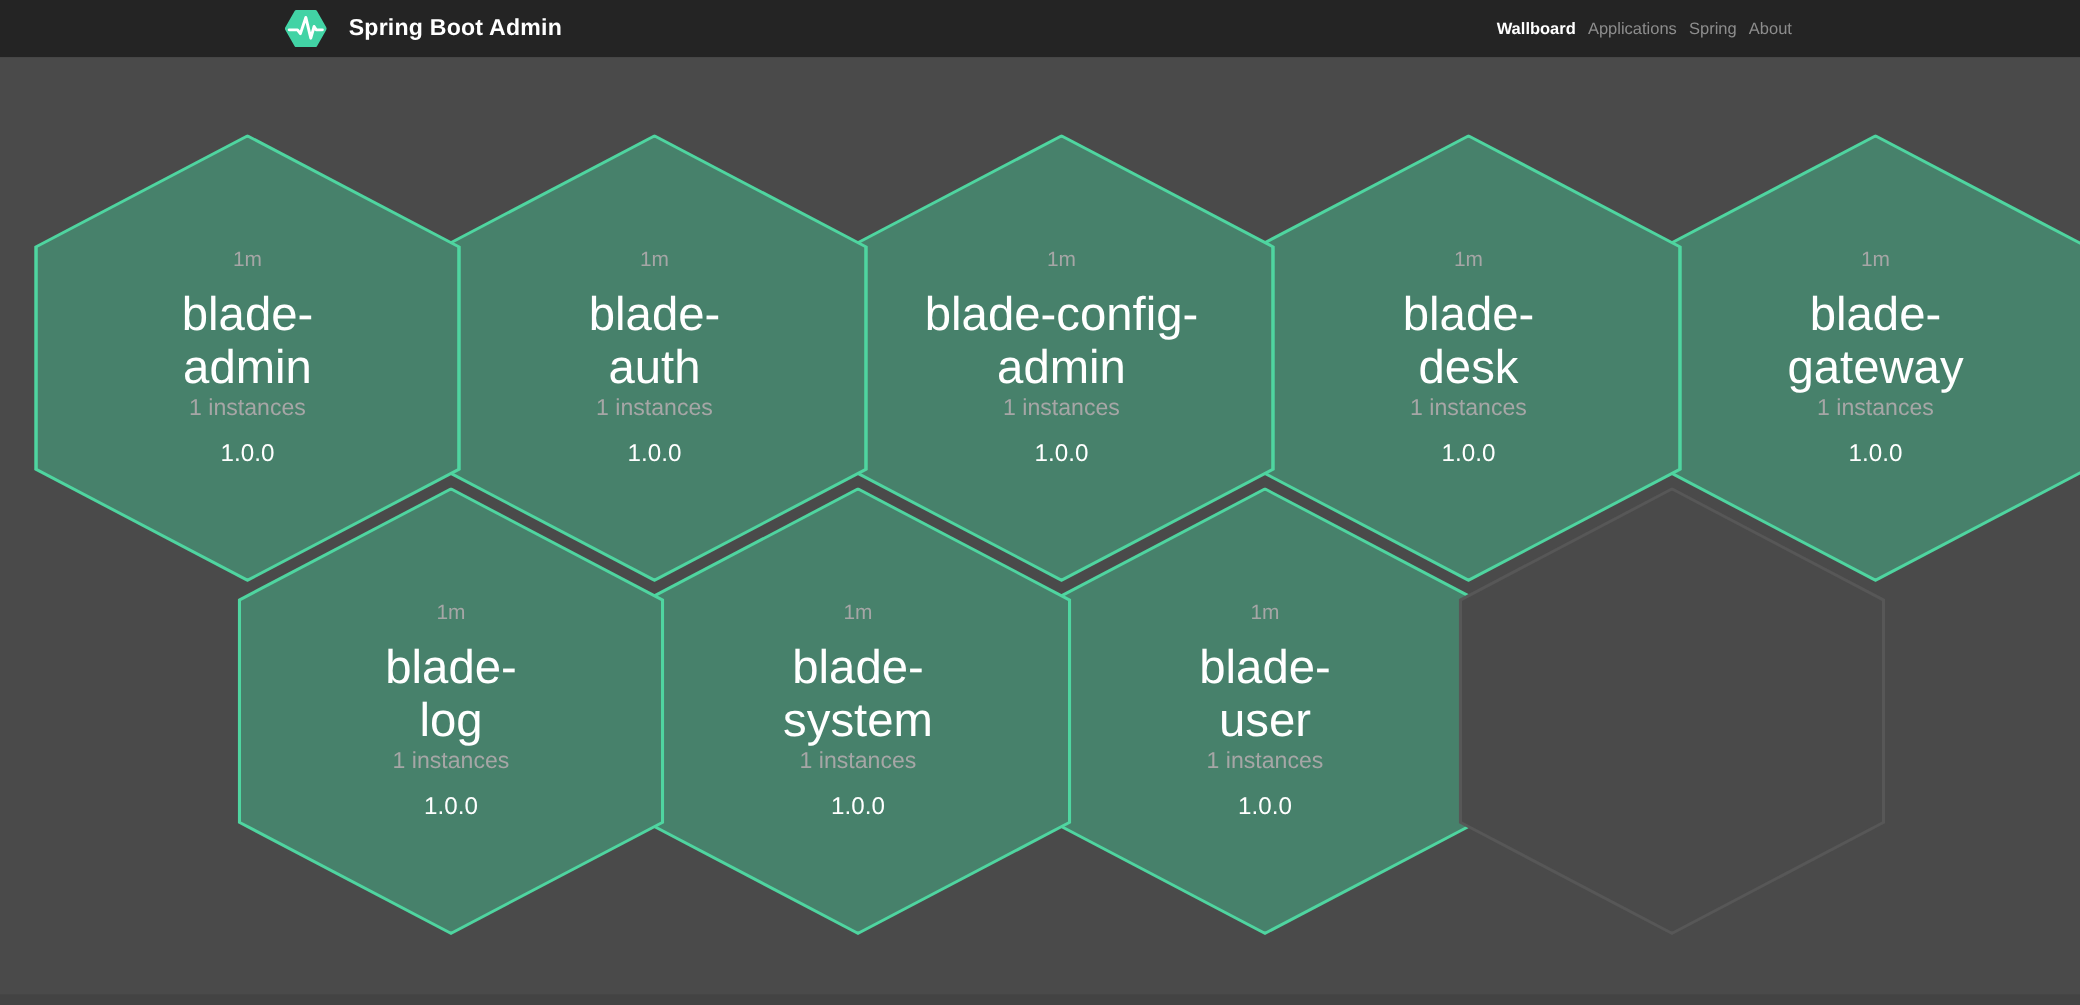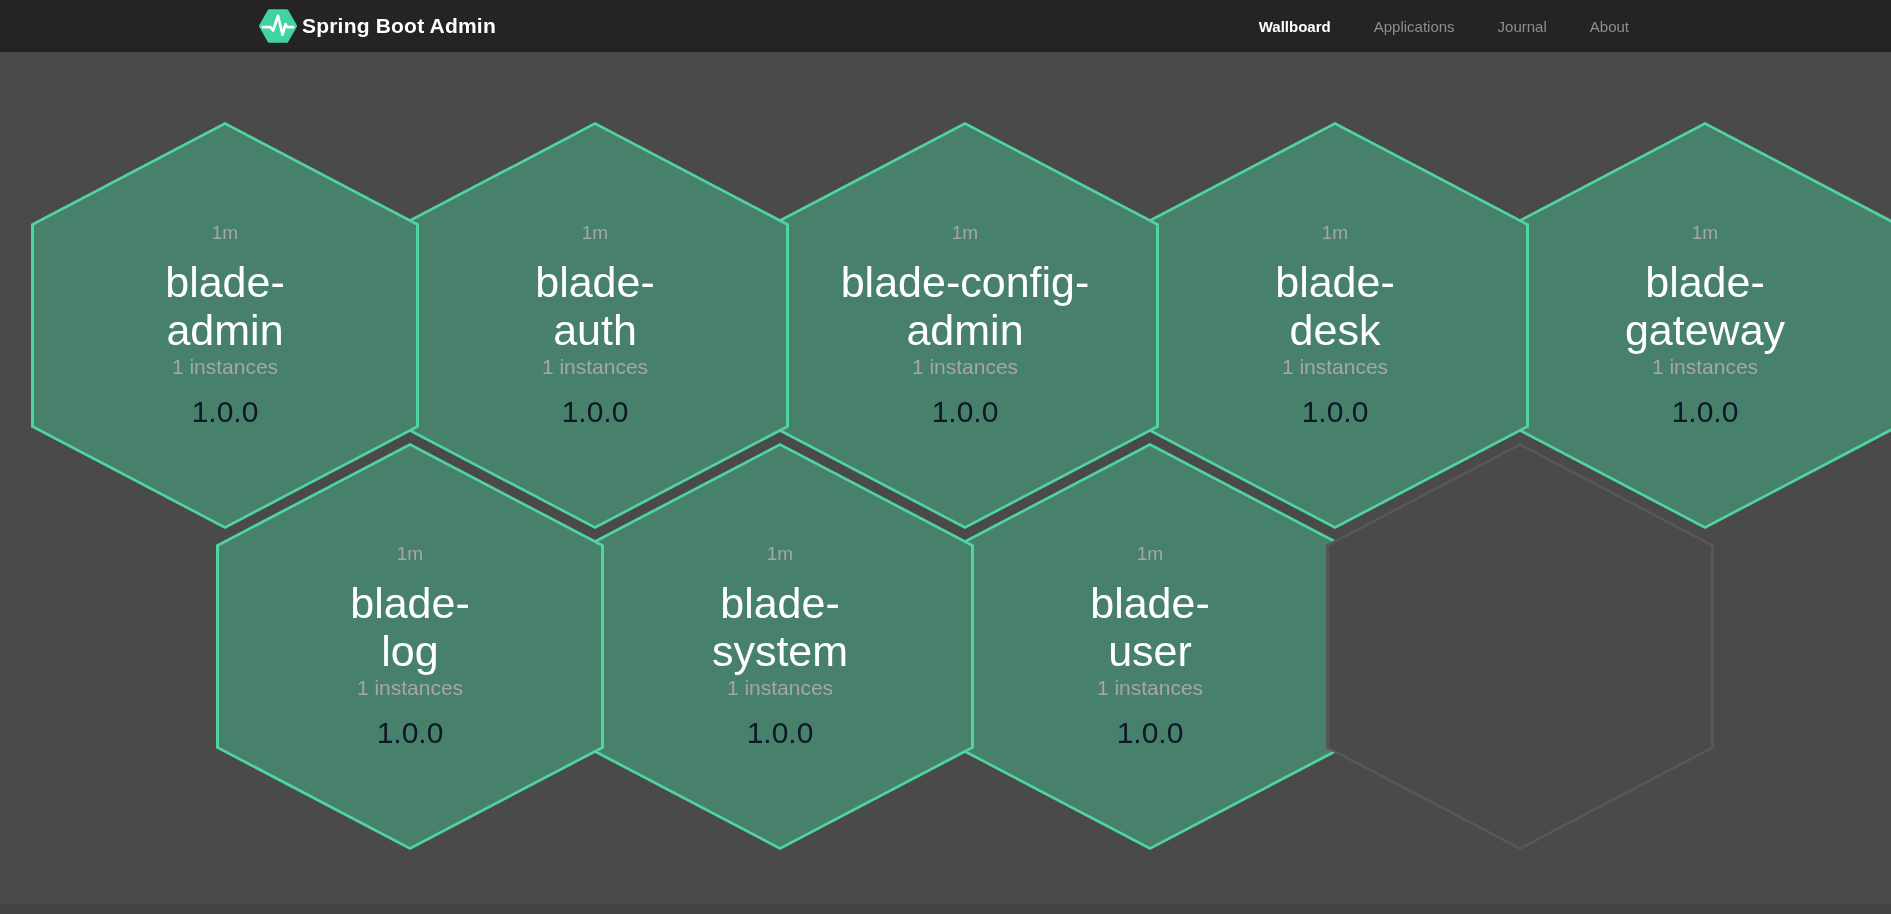--- a/index.html
+++ b/index.html
@@ -18,32 +18,32 @@
     background: #242424;
     display: flex;
     align-items: center;
     justify-content: space-between;
     padding: 0 262px 0 259px;
     box-sizing: border-box;
   }
   .brand {
     display: flex;
     align-items: center;
-    gap: 5px;
+    gap: 20px;
   }
   .brand-title {
     color: #ffffff;
     font-size: 21px;
     font-weight: 700;
     letter-spacing: 0.2px;
   }
   .nav {
     display: flex;
     align-items: center;
-    gap: 43px;
+    gap: 11px;
   }
   .nav a {
     text-decoration: none;
     font-size: 15px;
     color: #8d8d8d;
     cursor: pointer;
   }
   .nav a.active {
     color: #ffffff;
     font-weight: 600;
@@ -85,22 +85,22 @@
     white-space: pre-line;
     text-align: center;
     font-weight: 400;
   }
   .hex-instances {
     font-size: 21px;
     color: #a6a6a6;
     margin-top: 1px;
   }
   .hex-version {
-    font-size: 30px;
-    color: #0f172a;
+    font-size: 22px;
+    color: #ffffff;
     margin-top: 16px;
   }
   .hex-empty {
     background: #575757;
     cursor: default;
   }
   .hex-empty .hex-inner {
     background: #4a4a4a;
   }
 
@@ -122,21 +122,21 @@
   <div class="brand">
     <svg width="38" height="34" viewBox="0 0 100 90" aria-hidden="true">
       <polygon points="27,5 73,5 96,45 73,85 27,85 4,45" fill="#42d3a5" stroke="#42d3a5" stroke-width="9" stroke-linejoin="round"></polygon>
       <polyline points="10,48 30,48 37,57 50,18 62,68 70,40 75,48 90,48" fill="none" stroke="#ffffff" stroke-width="7" stroke-linecap="round" stroke-linejoin="round"></polyline>
     </svg>
     <span class="brand-title">Spring Boot Admin</span>
   </div>
   <div class="nav">
     <a class="active">Wallboard</a>
     <a>Applications</a>
-    <a>Journal</a>
+    <a>Spring</a>
     <a>About</a>
   </div>
 </div>
 
 <div class="wallboard">
 
   <div class="hex pos-7">
     <div class="hex-inner">
       <div class="hex-uptime">1m</div>
       <div class="hex-name">blade-

